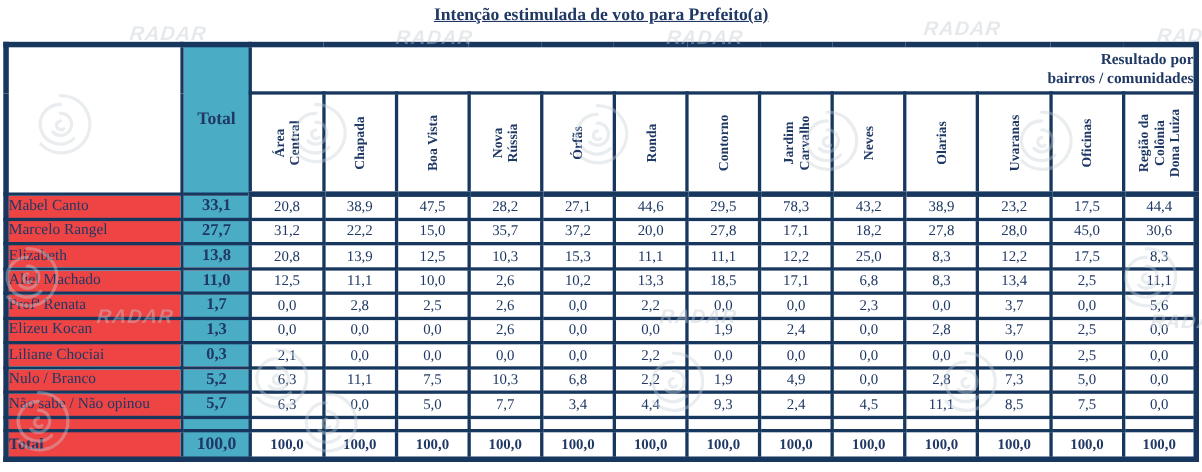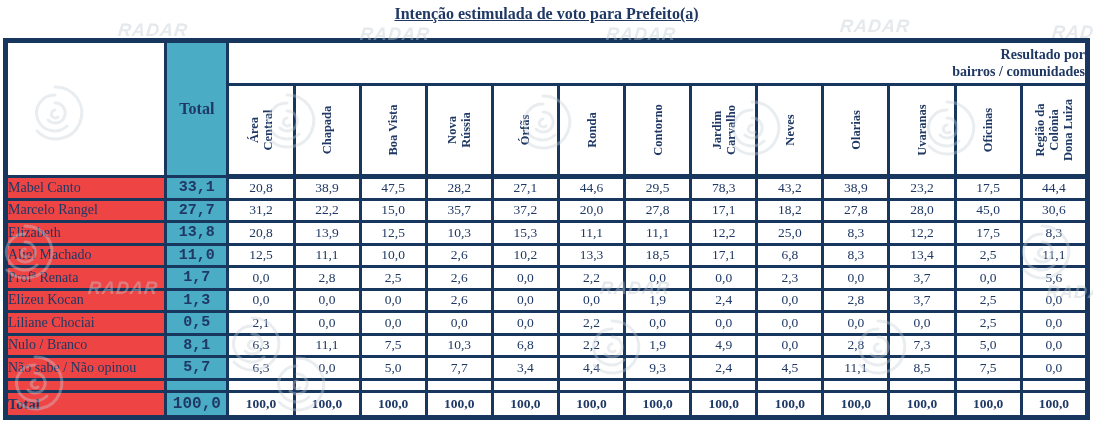--- a/index.html
+++ b/index.html
@@ -60,21 +60,21 @@
   }
   td.rowlabel{
     background:#ef4444;height:19.5px;
     font-size:14px;text-align:left;vertical-align:middle;
     padding-left:6px;
   }
   td.totalcell{
     background:#4BACC6;
     border-left:6px solid #17375E;border-right:6px solid #17375E;
     font-size:15px;font-weight:bold;color:#17375E;
-    text-align:center;vertical-align:middle;font-family:Liberation Mono, monospace;
+    text-align:center;vertical-align:middle;
   }
   td.datacell{
     background:#ffffff;
     font-size:13.5px;text-align:center;vertical-align:middle;
   }
   tr.spacer td{height:9.5px;}
   tr.footer td{height:22px;font-weight:bold;}
   tr.footer td.rowlabel{font-size:14.5px;}
   tr.footer td.datacell{font-size:13.5px;font-weight:bold;}
   tr.footer td.totalcell{font-size:16px;}
@@ -284,38 +284,38 @@
           <td class="datacell">1,9</td>
           <td class="datacell">2,4</td>
           <td class="datacell">0,0</td>
           <td class="datacell">2,8</td>
           <td class="datacell">3,7</td>
           <td class="datacell">2,5</td>
           <td class="datacell">0,0</td>
         </tr>
         <tr>
           <td class="rowlabel">Liliane Chociai</td>
-          <td class="totalcell">0,5</td>
+          <td class="totalcell">0,3</td>
           <td class="datacell">2,1</td>
           <td class="datacell">0,0</td>
           <td class="datacell">0,0</td>
           <td class="datacell">0,0</td>
           <td class="datacell">0,0</td>
           <td class="datacell">2,2</td>
           <td class="datacell">0,0</td>
           <td class="datacell">0,0</td>
           <td class="datacell">0,0</td>
           <td class="datacell">0,0</td>
           <td class="datacell">0,0</td>
           <td class="datacell">2,5</td>
           <td class="datacell">0,0</td>
         </tr>
         <tr>
           <td class="rowlabel">Nulo / Branco</td>
-          <td class="totalcell">8,1</td>
+          <td class="totalcell">5,2</td>
           <td class="datacell">6,3</td>
           <td class="datacell">11,1</td>
           <td class="datacell">7,5</td>
           <td class="datacell">10,3</td>
           <td class="datacell">6,8</td>
           <td class="datacell">2,2</td>
           <td class="datacell">1,9</td>
           <td class="datacell">4,9</td>
           <td class="datacell">0,0</td>
           <td class="datacell">2,8</td>

